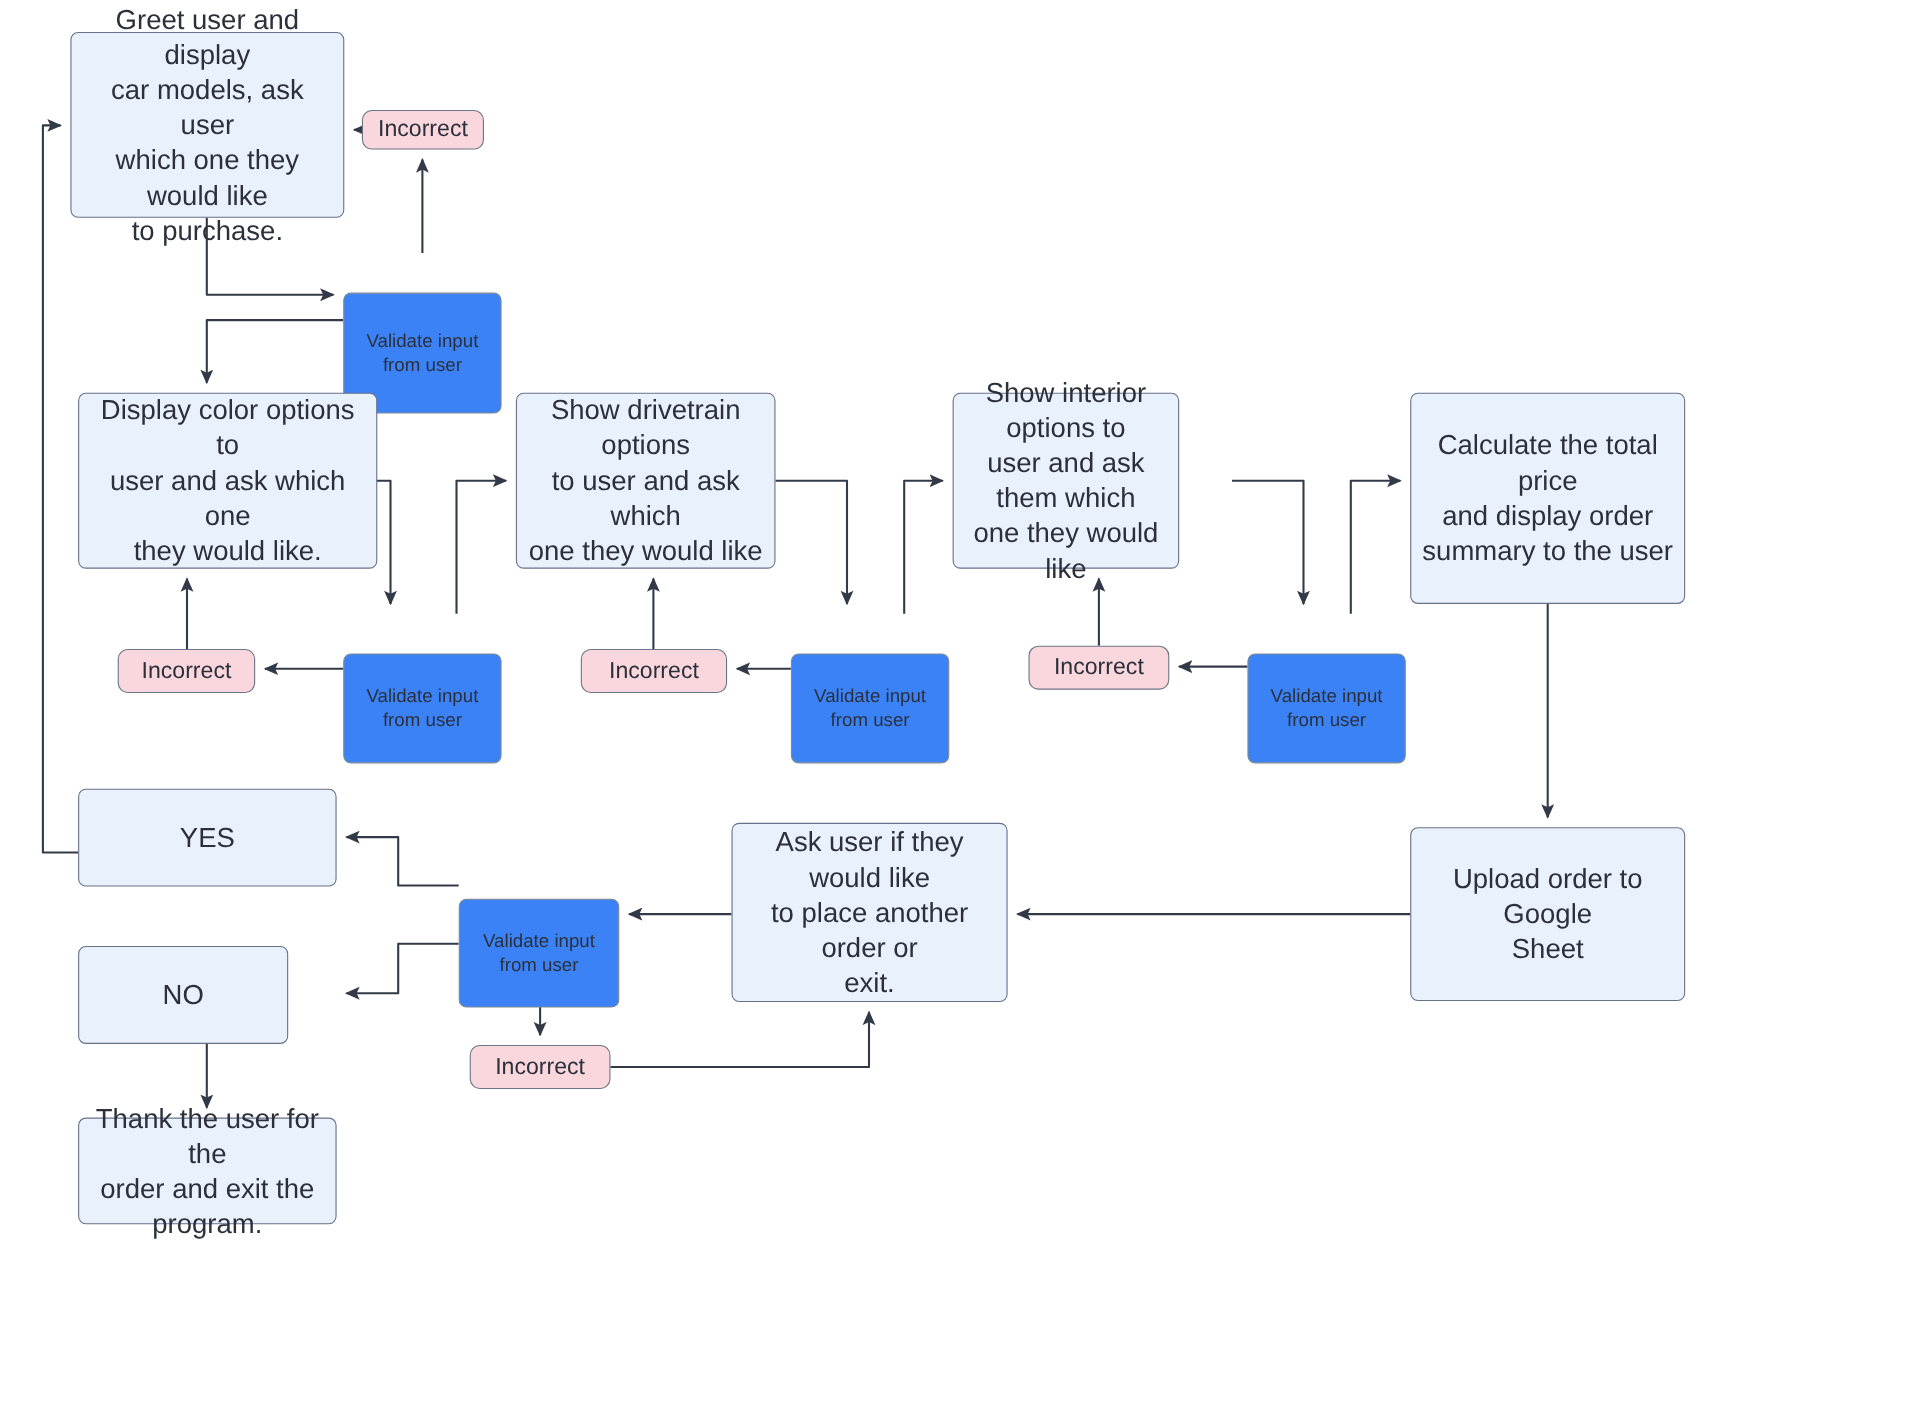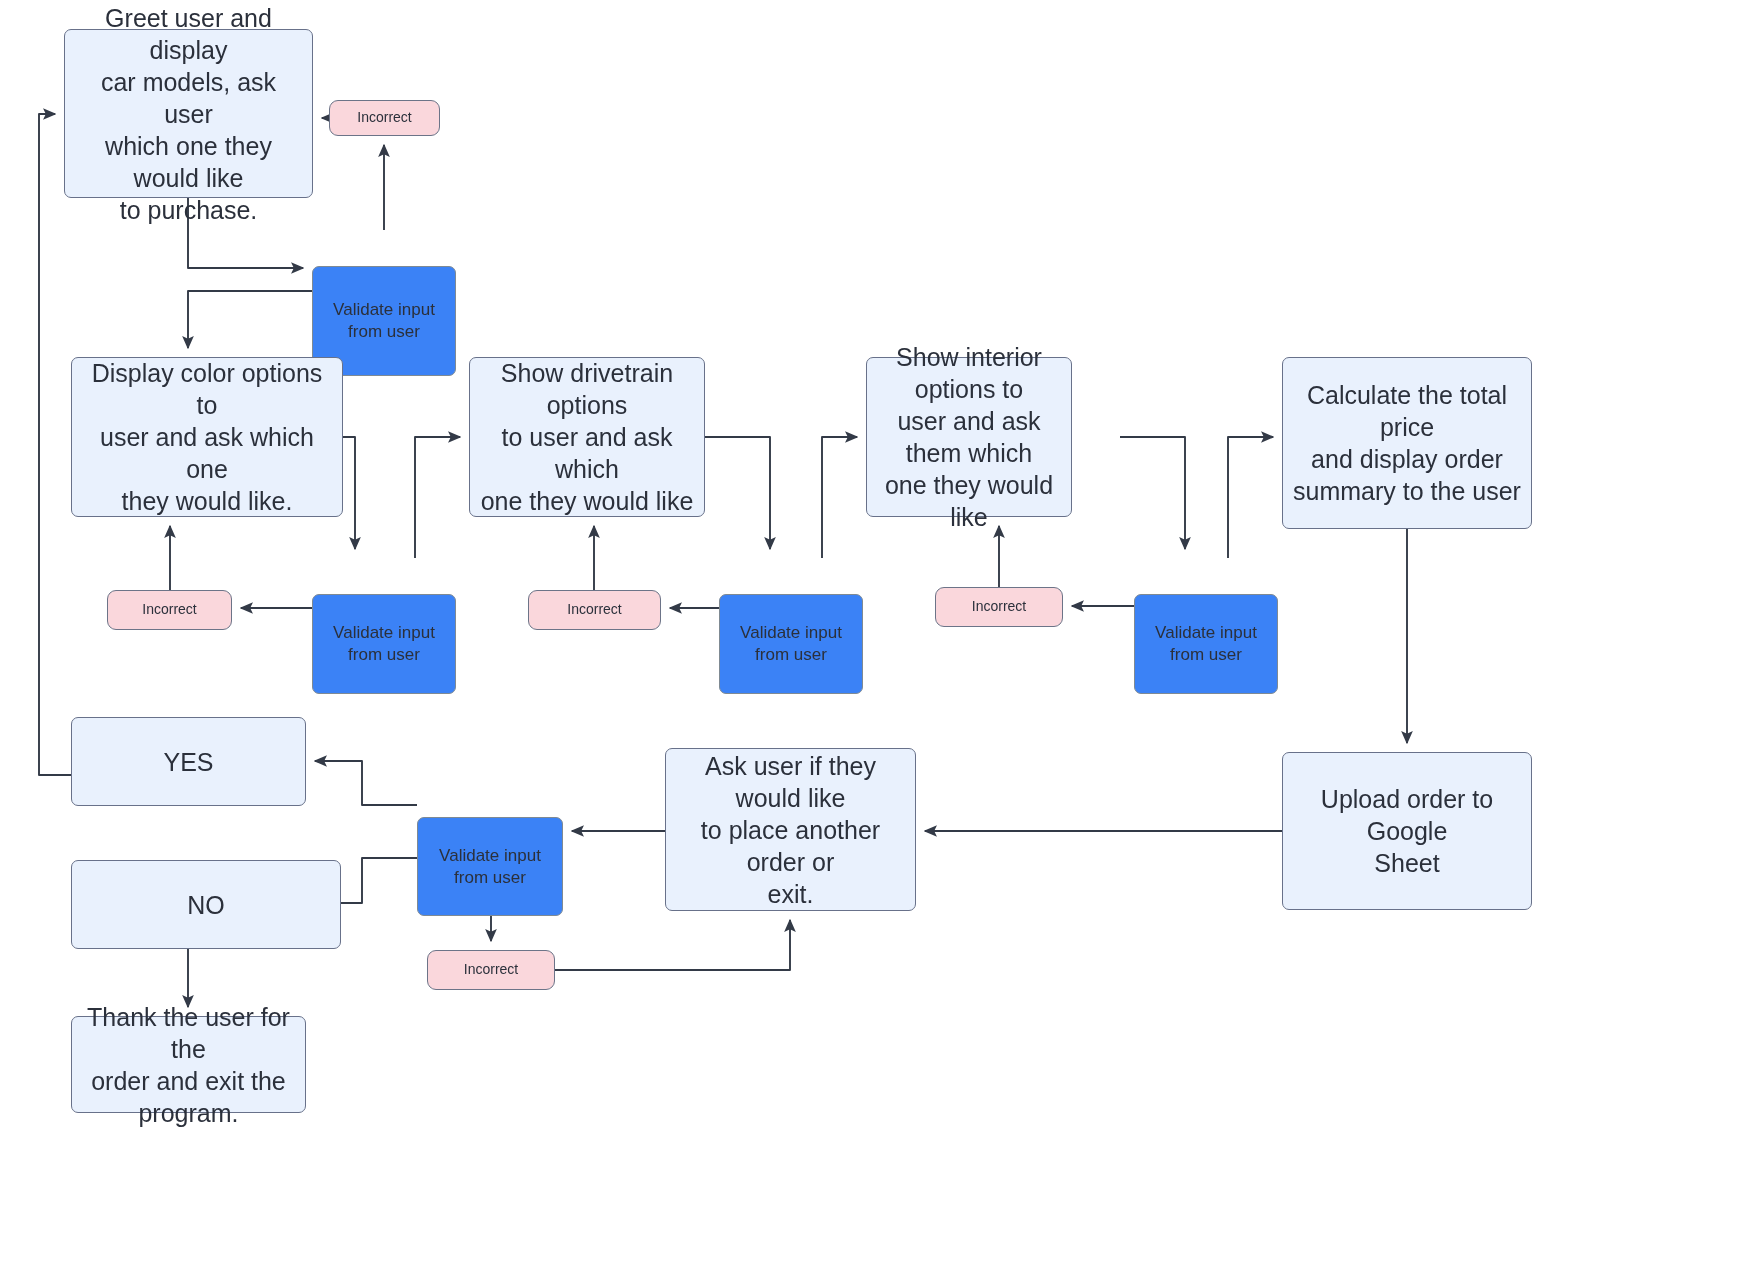--- a/index.html
+++ b/index.html
@@ -45,21 +45,21 @@
   }
   .node.validate {
     background: #3b82f6;
     border-color: #7f8a93;
     font-size: 17px;
     margin-top: 36px;
   }
   .node.error {
     background: #fad7dc;
     border-color: #6c7488;
-    font-size: 14px;
+    font-size: 21px;
     border-radius: 9px;
   }
   .node .label {
     display: block;
     white-space: pre-line;
   }
 </style>
 </head>
 <body>
 
@@ -179,21 +179,21 @@
 
   <div class="node error" style="left:935px;top:587px;width:128px;height:40px;">
     <span class="label">Incorrect</span>
   </div>
 
   <div class="node validate" style="left:1134px;top:558px;width:144px;height:100px;">
     <span class="label">Validate input
 from user</span>
   </div>
 
-  <div class="node process" style="left:1282px;top:357px;width:250px;height:172px;">
+  <div class="node process" style="left:1282px;top:357px;width:250px;height:192px;">
     <span class="label">Calculate the total price
 and display order
 summary to the user</span>
   </div>
 
   <div class="node process" style="left:665px;top:748px;width:251px;height:163px;">
     <span class="label">Ask user if they would like
 to place another order or
 exit.</span>
   </div>
@@ -209,21 +209,21 @@
 
   <div class="node validate" style="left:417px;top:781px;width:146px;height:99px;">
     <span class="label">Validate input
 from user</span>
   </div>
 
   <div class="node process" style="left:71px;top:717px;width:235px;height:89px;">
     <span class="label">YES</span>
   </div>
 
-  <div class="node process" style="left:71px;top:860px;width:270px;height:89px;">
+  <div class="node process" style="left:71px;top:860px;width:191px;height:89px;">
     <span class="label">NO</span>
   </div>
 
   <div class="node process" style="left:71px;top:1016px;width:235px;height:97px;">
     <span class="label">Thank the user for the
 order and exit the
 program.</span>
   </div>
 
 </div>

